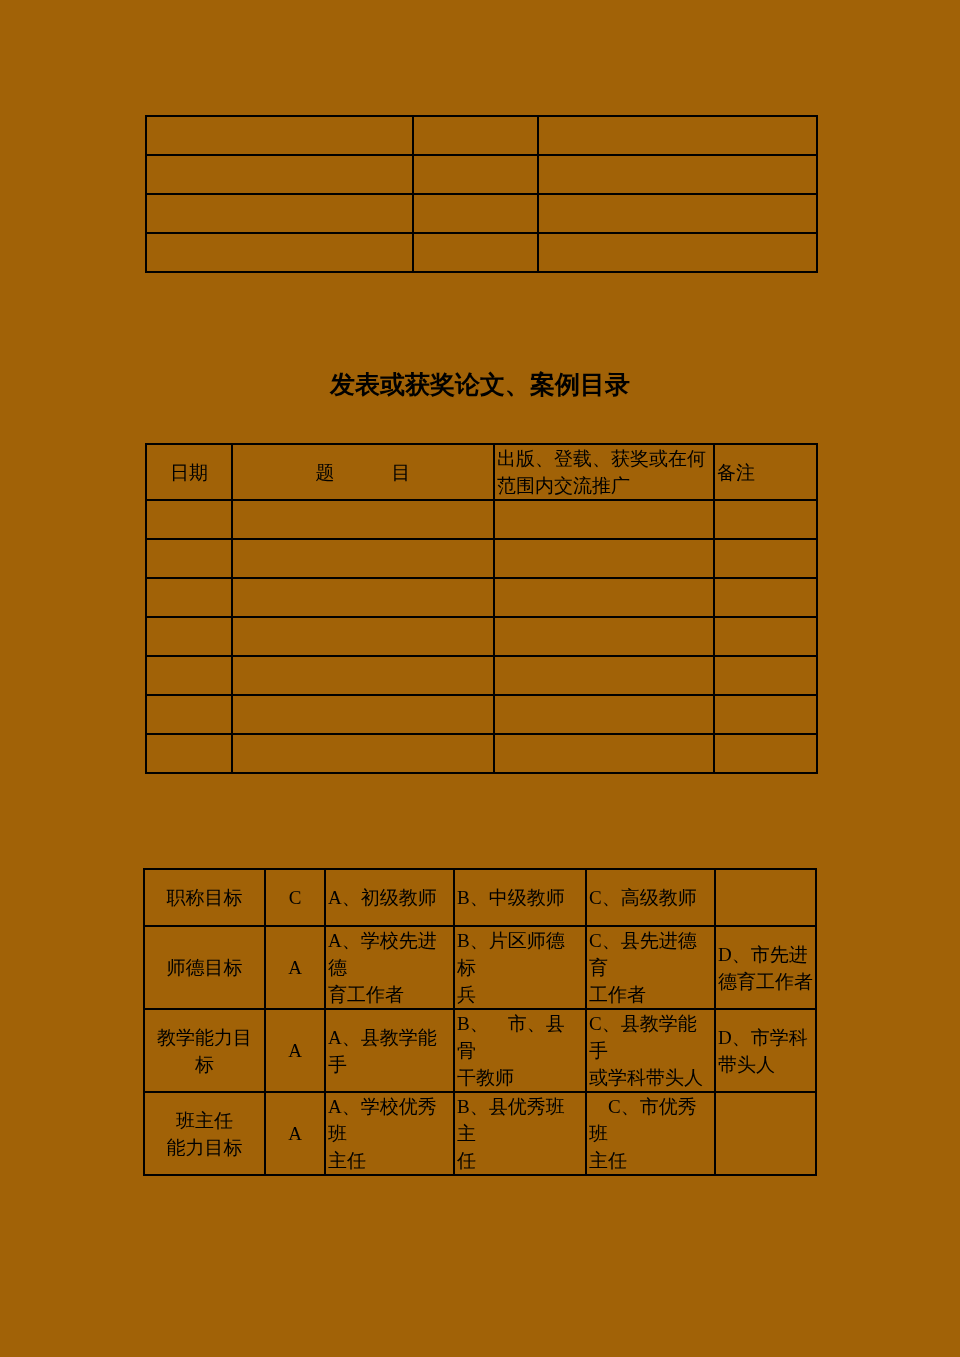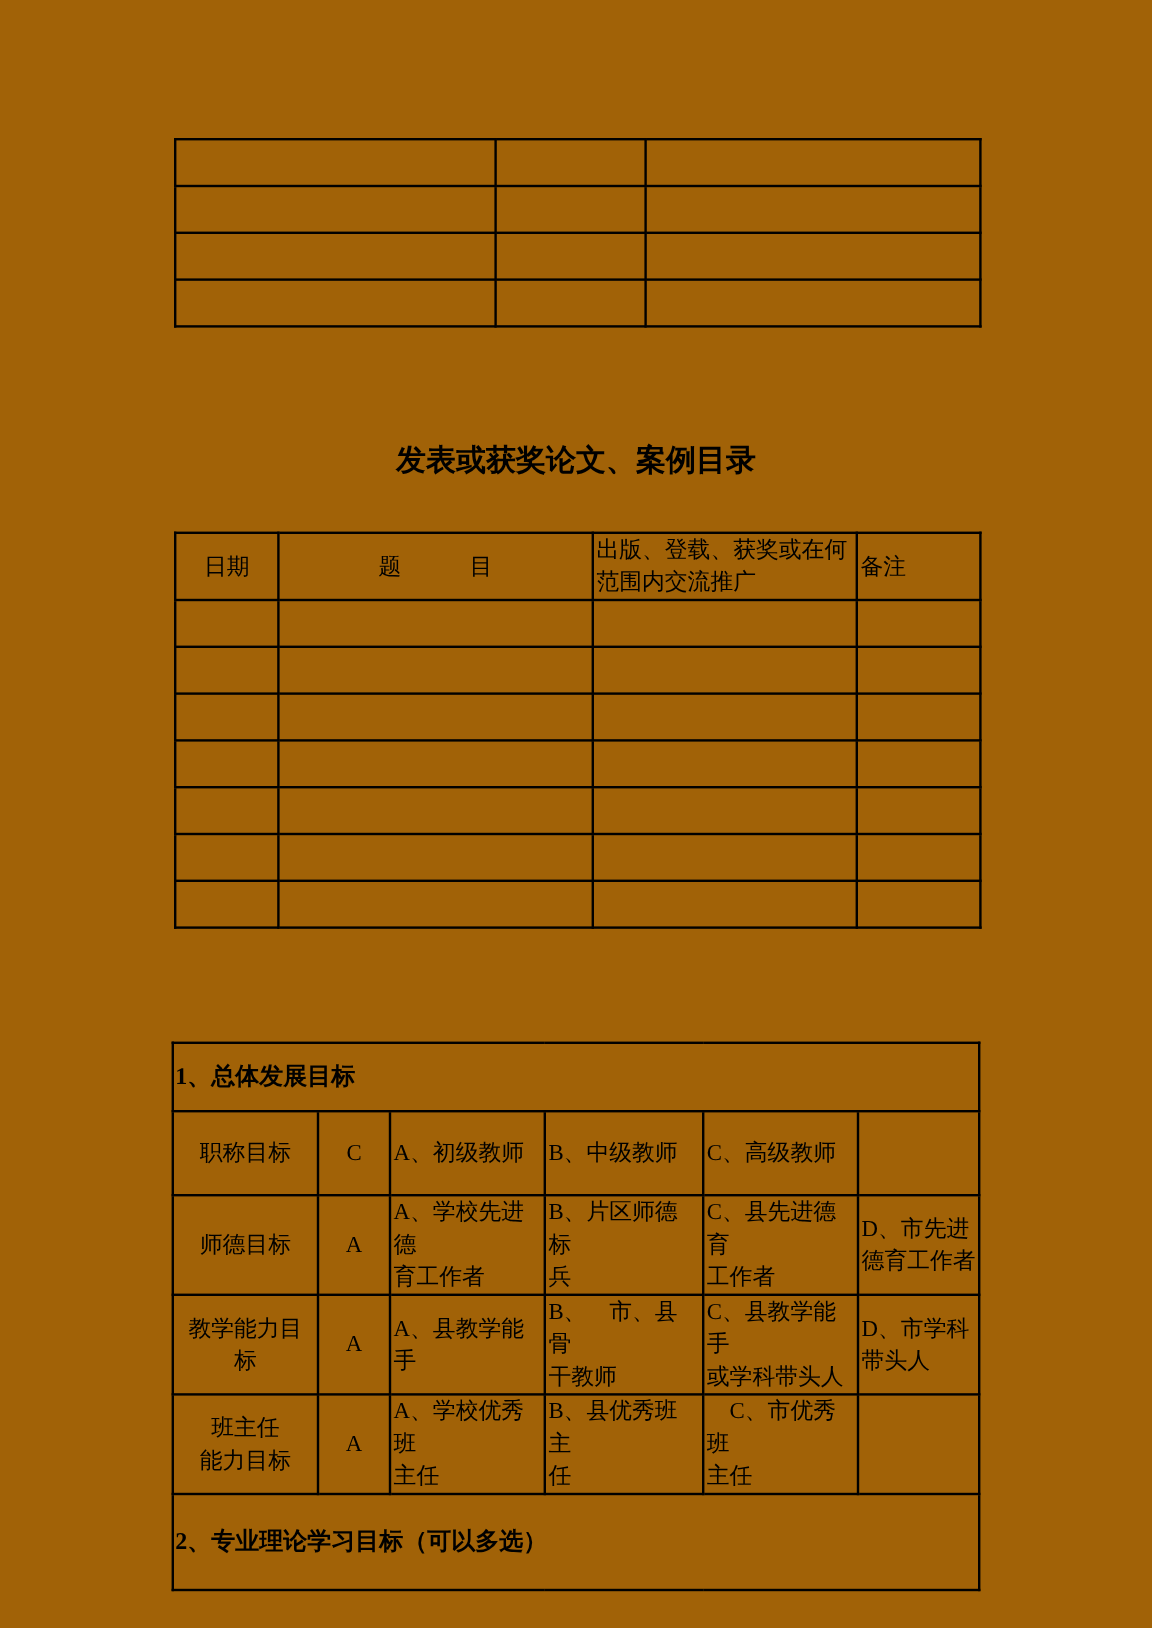--- a/index.html
+++ b/index.html
@@ -162,23 +162,20 @@
     <colgroup>
         <col style="width:121px">
         <col style="width:60px">
         <col style="width:129px">
         <col style="width:132px">
         <col style="width:129px">
         <col style="width:101px">
       </colgroup>
     <tbody>
       <tr>
-        <td colspan="6" class="group-label">1、总体发展目标</td>
-      </tr>
-      <tr>
         <td class="cc">职称目标</td>
         <td class="cc">C</td>
         <td>A、初级教师</td>
         <td>B、中级教师</td>
         <td>C、高级教师</td>
         <td></td>
       </tr>
       <tr>
         <td class="cc">师德目标</td>
         <td class="cc">A</td>
@@ -208,19 +205,16 @@
 能力目标</td>
         <td class="cc">A</td>
         <td>A、学校优秀班
 主任</td>
         <td>B、县优秀班主
 任</td>
         <td>　C、市优秀班
 主任</td>
         <td></td>
       </tr>
-      <tr>
-        <td colspan="6" class="group-label">2、专业理论学习目标（可以多选）</td>
-      </tr>
     </tbody>
   </table>
 
 </div>
 
 </body></html>

